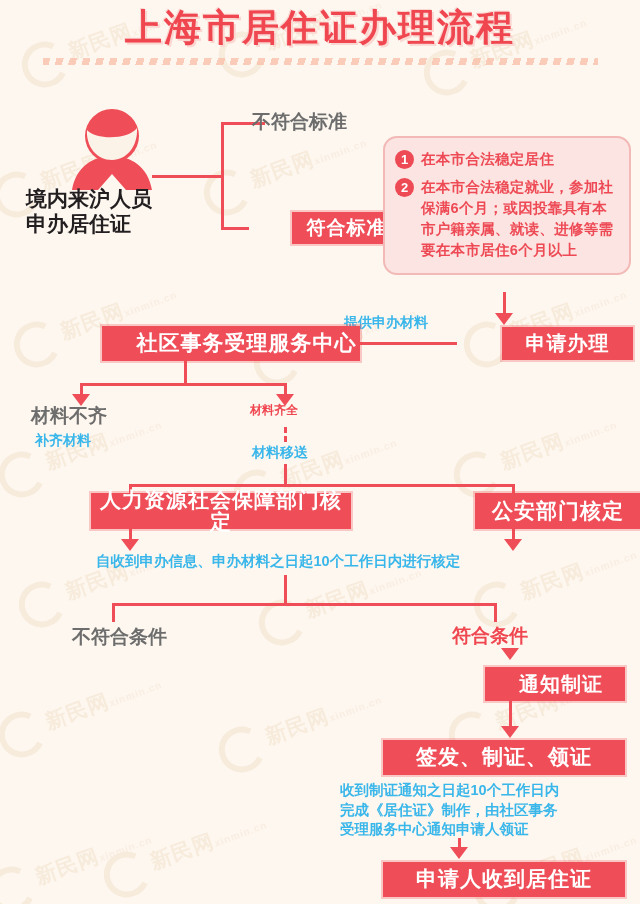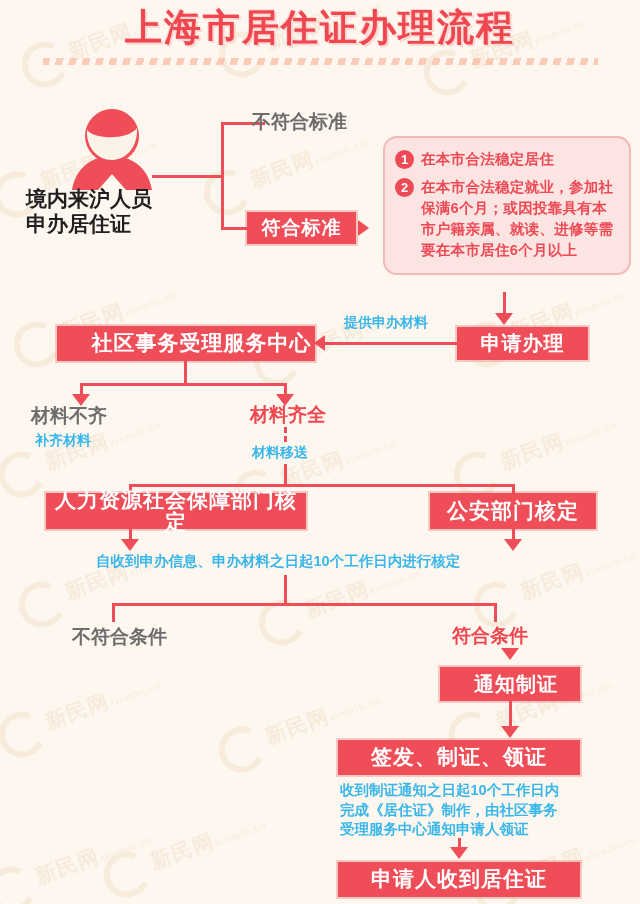--- a/index.html
+++ b/index.html
@@ -80,20 +80,21 @@
       #f9bda6 0px, #f9bda6 7px,
       rgba(0,0,0,0) 7px, rgba(0,0,0,0) 13px
     );
     opacity: .75;
   }
   
   .node {
     position: absolute;
     z-index: 3;
     box-sizing: border-box;
+    margin-left: 45px;
   }
   .redbox {
     background: #ef4d57;
     color: #ffffff;
     font-weight: bold;
     display: flex;
     align-items: center;
     justify-content: center;
     text-align: center;
     line-height: 1.05;
@@ -295,21 +296,21 @@
   <div class="ln v" style="left:184px; top:361px; height:24px;"></div>
   <div class="ln h" style="left:80px;  top:383px; width:207px;"></div>
   <div class="ln v" style="left:80px;  top:383px; height:14px;"></div>
   <div class="ln v" style="left:284px; top:383px; height:14px;"></div>
   <div class="arrow down" style="left:72px;  top:394px;"></div>
   <div class="arrow down" style="left:276px; top:394px;"></div>
 
   <div class="label-gray" style="left:31px; top:403px; font-size:19px;">材料不齐</div>
   <div class="label-blue" style="left:35px; top:431px; font-size:14px;">补齐材料</div>
 
-  <div class="label-red" style="left:250px; top:402px; font-size:19px;">材料齐全</div>
+  <div class="label-red" style="left:250px; top:402px; font-size:12px;">材料齐全</div>
   <div class="ln dash-v" style="left:284px; top:427px; height:15px;"></div>
   <div class="label-blue" style="left:252px; top:443px; font-size:14px;">材料移送</div>
 
   <div class="ln v" style="left:284px; top:464px; height:22px;"></div>
   <div class="ln h" style="left:129px; top:484px; width:386px;"></div>
   <div class="ln v" style="left:129px; top:484px; height:11px;"></div>
   <div class="ln v" style="left:512px; top:484px; height:11px;"></div>
 
   <div class="node redbox" style="left:46px;  top:493px; width:260px; height:36px; font-size:21px;">人力资源社会保障部门核定</div>
   <div class="node redbox" style="left:430px; top:493px; width:166px; height:36px; font-size:21px;">公安部门核定</div>

